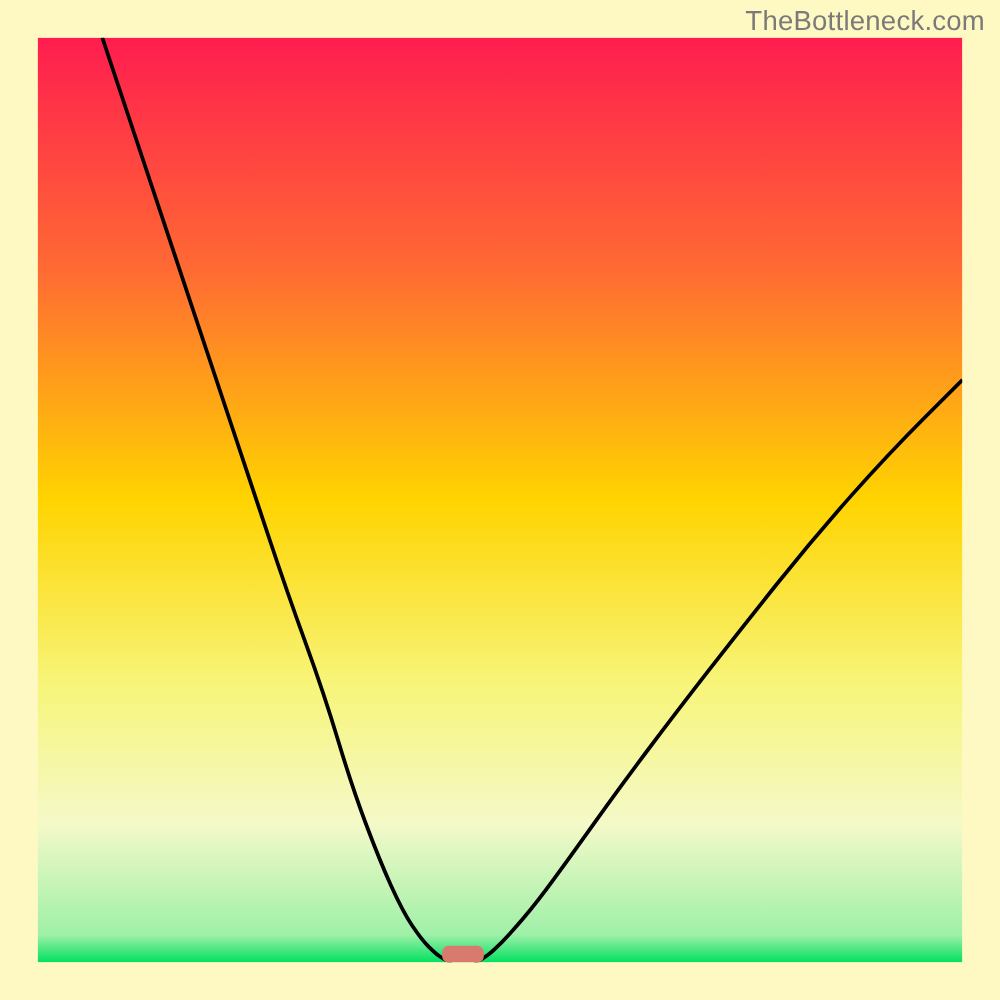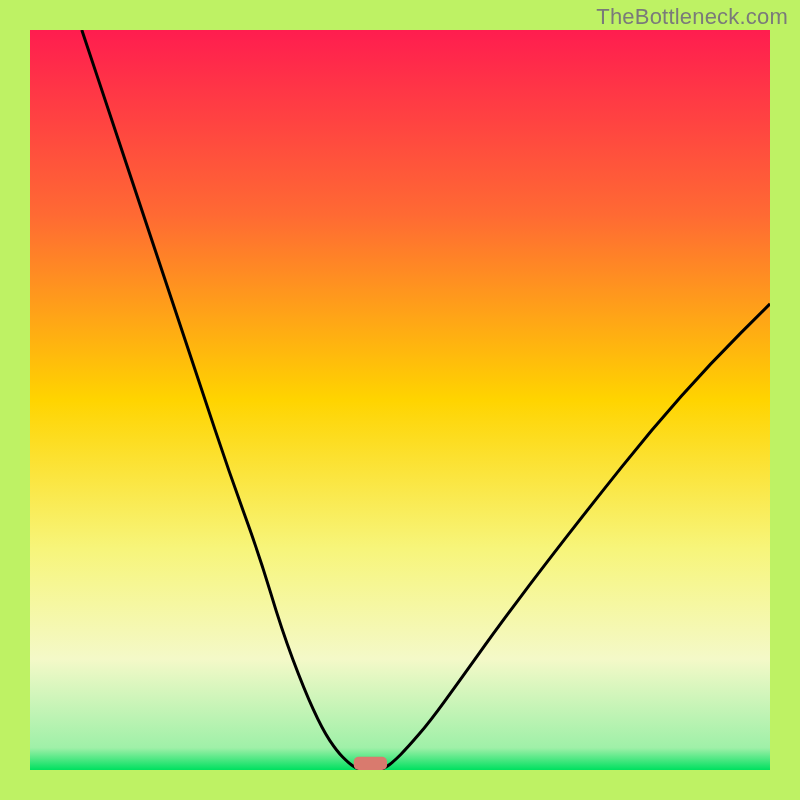--- a/index.html
+++ b/index.html
@@ -7,21 +7,21 @@
     padding: 0;
     width: 800px;
     height: 800px;
     background: #000;
     position: relative;
     font-family: Arial, Helvetica, sans-serif;
   }
   .frame {
     position: absolute;
     inset: 0;
-    background: #bef264;
+    background: #fef9c3;
     text-align: right;
   }
   .plot-area {
     position: absolute;
     left: 30px;
     top: 30px;
     width: 740px;
     height: 740px;
     overflow: hidden;
   }

